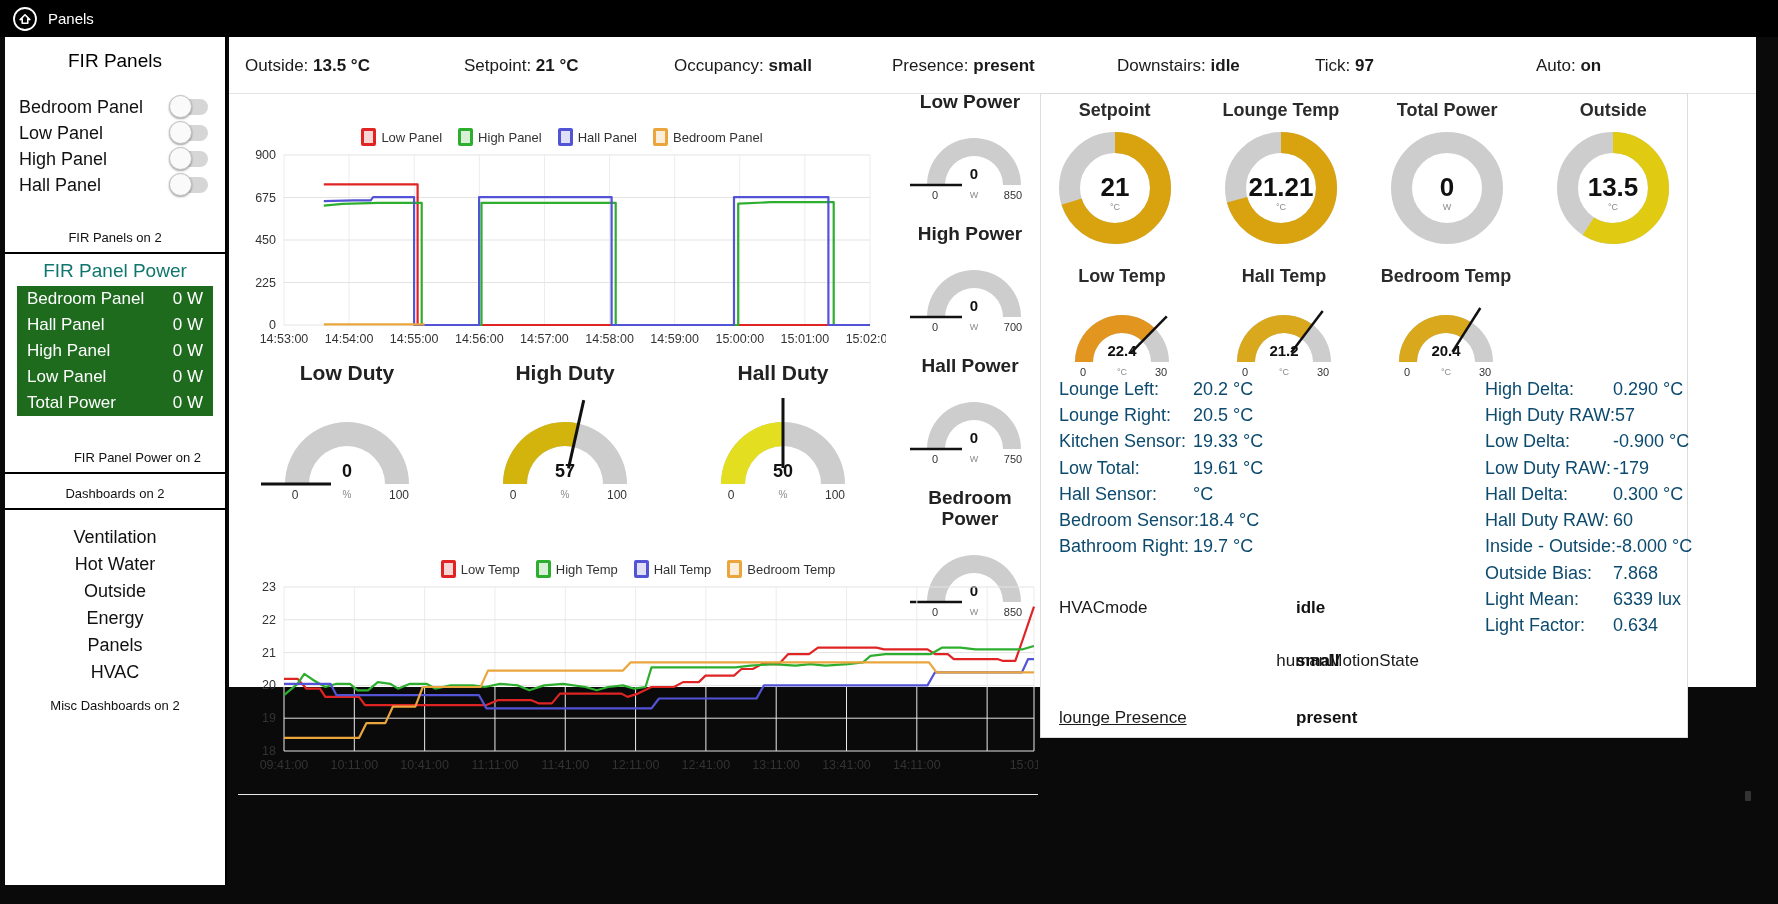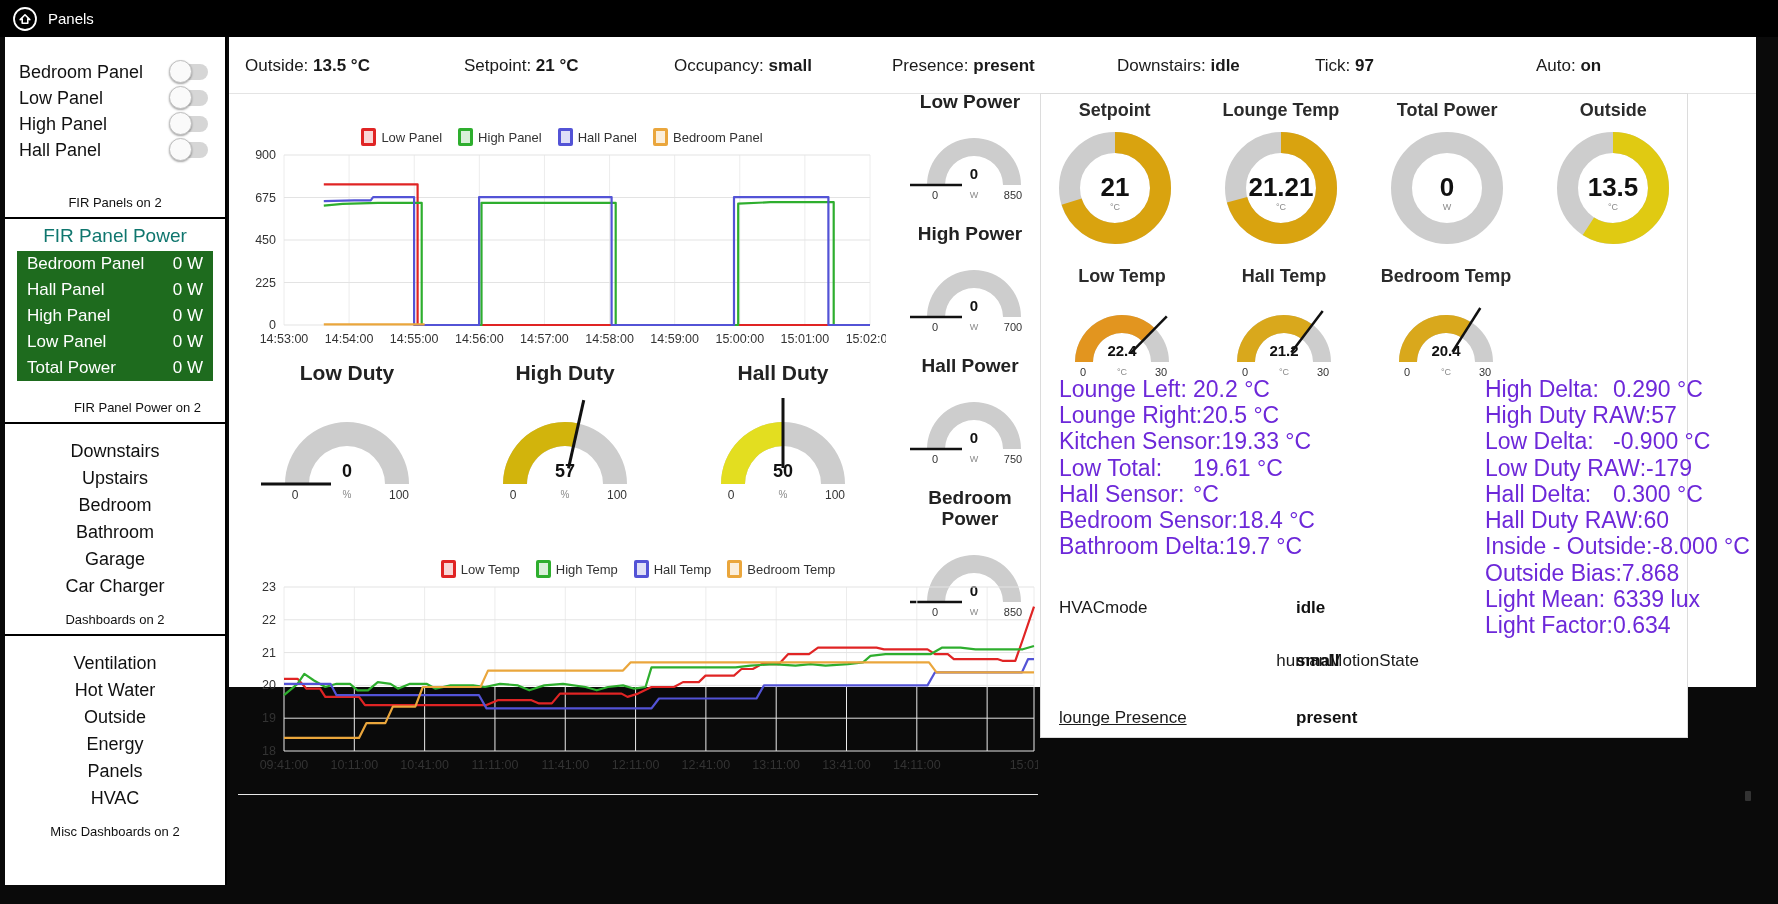--- a/index.html
+++ b/index.html
@@ -11,21 +11,21 @@
   .homeicon{margin-left:12px;width:26px;height:26px;}
   
   .sidebar{position:absolute;left:5px;top:37px;width:222px;height:848px;background:#fff;border-right:2px solid #000;box-sizing:border-box;}
   .sb-title{font-size:19px;text-align:center;padding-top:13px;color:#000;}
   .toggles{margin-top:22px;}
   .toggle-row{display:flex;align-items:center;justify-content:space-between;padding:0 14px;height:26px;}
   .toggle-label{font-size:18px;}
   .toggle{position:relative;width:36px;height:16px;background:#d6d6d6;border-radius:9px;margin-right:3px;}
   .knob{position:absolute;left:-3px;top:-4px;width:23px;height:23px;border-radius:50%;background:#fafafa;border:1px solid #c0c0c0;box-shadow:0 1px 2px rgba(0,0,0,.35);box-sizing:border-box;}
   .sb-footer{font-size:13px;text-align:center;color:#111;}
-  .f1{margin-top:32px;} .f2{margin-top:19px;padding-left:45px;} .f3{margin-top:12px;} .f4{margin-top:12px;}
+  .f1{margin-top:32px;} .f2{margin-top:34px;padding-left:45px;} .f3{margin-top:12px;} .f4{margin-top:12px;}
   .sb-divider{border-top:2px solid #000;margin-top:7px;}
   .sb-title2{font-size:19px;text-align:center;margin-top:6px;color:#0f766e;}
   .power-table{margin:4px 12px 0 12px;}
   .pt-row{display:flex;justify-content:space-between;padding:2px 10px;font-size:17px;color:#fff;height:22px;align-items:center;}
   .nav{margin-top:14px;}
   .nav-item{font-size:18px;text-align:center;height:27px;line-height:27px;cursor:pointer;}
   
   .main{position:absolute;left:229px;top:37px;width:1527px;height:650px;background:#fff;}
   .statusbar{position:absolute;left:0;top:0;width:100%;height:56px;border-bottom:1px solid #e4e4e4;}
   .st-item{position:absolute;top:19px;font-size:17px;color:#1a1a1a;white-space:nowrap;}
@@ -39,21 +39,21 @@
   .duty-title{font-size:21px;font-weight:700;color:#222;margin-bottom:2px;}
   .power-col{position:absolute;left:662px;top:54px;width:150px;}
   .pg-block{text-align:center;margin-bottom:17px;margin-left:8px;}
   .pg-title{font-size:19px;font-weight:700;color:#222;line-height:21px;}
   .right-card{position:absolute;left:811px;top:56px;width:648px;height:645px;background:#fff;border:1px solid #dcdcdc;box-sizing:border-box;}
   .donut-row{position:absolute;left:0;top:6px;width:100%;display:flex;gap:19px;}
   .donut-cell{width:162px;text-align:center;}
   .g-title{font-size:18px;color:#2b2b2b;font-weight:600;margin-bottom:2px;}
   .temp-row{position:absolute;left:0;top:172px;width:100%;display:flex;}
   .temp-cell{width:162px;text-align:center;}
-  .kv-list{position:absolute;font-size:23px;color:#6d28d9;}
+  .kv-list{position:absolute;font-size:18px;color:#0c4a6e;}
   .sensor-list{left:18px;top:282px;}
   .delta-list{left:444px;top:282px;}
   .kv{display:flex;height:26.3px;align-items:center;white-space:nowrap;}
   .sensor-list .k{min-width:134px;} .delta-list .k{min-width:128px;}
   .mode-row{position:absolute;left:18px;width:360px;font-size:17px;color:#1a1a1a;}
   .mode-row .v{position:absolute;left:237px;font-weight:700;color:#111;}
   .hairline{position:absolute;left:9px;top:757px;width:800px;height:1px;background:#e8e8e8;}
   .scroll-mark{position:absolute;left:1516px;top:754px;width:6px;height:10px;background:#333;border-radius:1px;}
   svg text{font-family:"Liberation Sans",sans-serif;}
 </style>
@@ -64,20 +64,21 @@
 
   <div class="topbar">
     <svg class="homeicon" viewBox="0 0 26 26">
       <circle cx="13" cy="13" r="11" fill="none" stroke="#fff" stroke-width="1.8"></circle>
       <path d="M8.2 13.6 L13 8.8 L17.8 13.6 M10.2 12.4 V17.2 H15.8 V12.4" fill="none" stroke="#fff" stroke-width="1.6" stroke-linejoin="round" stroke-linecap="round"></path>
     </svg>
     <div class="ttl">Panels</div>
   </div>
 
   <div class="sidebar">
+    <div class="sb-title">FIR Panels</div>
     <div class="toggles" id="toggles">
         <div class="toggle-row">
           <div class="toggle-label">Bedroom Panel</div>
           <div class="toggle">
             <div class="knob"></div>
           </div>
         </div>
         <div class="toggle-row">
           <div class="toggle-label">Low Panel</div>
           <div class="toggle">
@@ -117,28 +118,20 @@
           <span>Low Panel</span>
           <span>0 W</span>
         </div>
         <div class="pt-row">
           <span>Total Power</span>
           <span>0 W</span>
         </div>
       </div>
     <div class="sb-footer f2">FIR Panel Power on 2</div>
     <div class="sb-divider"></div>
-    <div class="nav" id="nav1">
-        <div class="nav-item">Downstairs</div>
-        <div class="nav-item">Upstairs</div>
-        <div class="nav-item">Bedroom</div>
-        <div class="nav-item">Bathroom</div>
-        <div class="nav-item">Garage</div>
-        <div class="nav-item">Car Charger</div>
-      </div>
     <div class="sb-footer f3">Dashboards on 2</div>
     <div class="sb-divider"></div>
     <div class="nav" id="nav2">
         <div class="nav-item">Ventilation</div>
         <div class="nav-item">Hot Water</div>
         <div class="nav-item">Outside</div>
         <div class="nav-item">Energy</div>
         <div class="nav-item">Panels</div>
         <div class="nav-item">HVAC</div>
       </div>
@@ -405,21 +398,21 @@
           </div>
           <div class="kv">
             <span class="k">Hall Sensor:</span>
             <span>°C</span>
           </div>
           <div class="kv">
             <span class="k">Bedroom Sensor:</span>
             <span>18.4 °C</span>
           </div>
           <div class="kv">
-            <span class="k">Bathroom Delta:</span>
+            <span class="k">Bathroom Right:</span>
             <span>19.7 °C</span>
           </div>
         </div>
       <div class="kv-list delta-list" id="deltalist">
           <div class="kv">
             <span class="k">High Delta:</span>
             <span>0.290 °C</span>
           </div>
           <div class="kv">
             <span class="k">High Duty RAW:</span>

